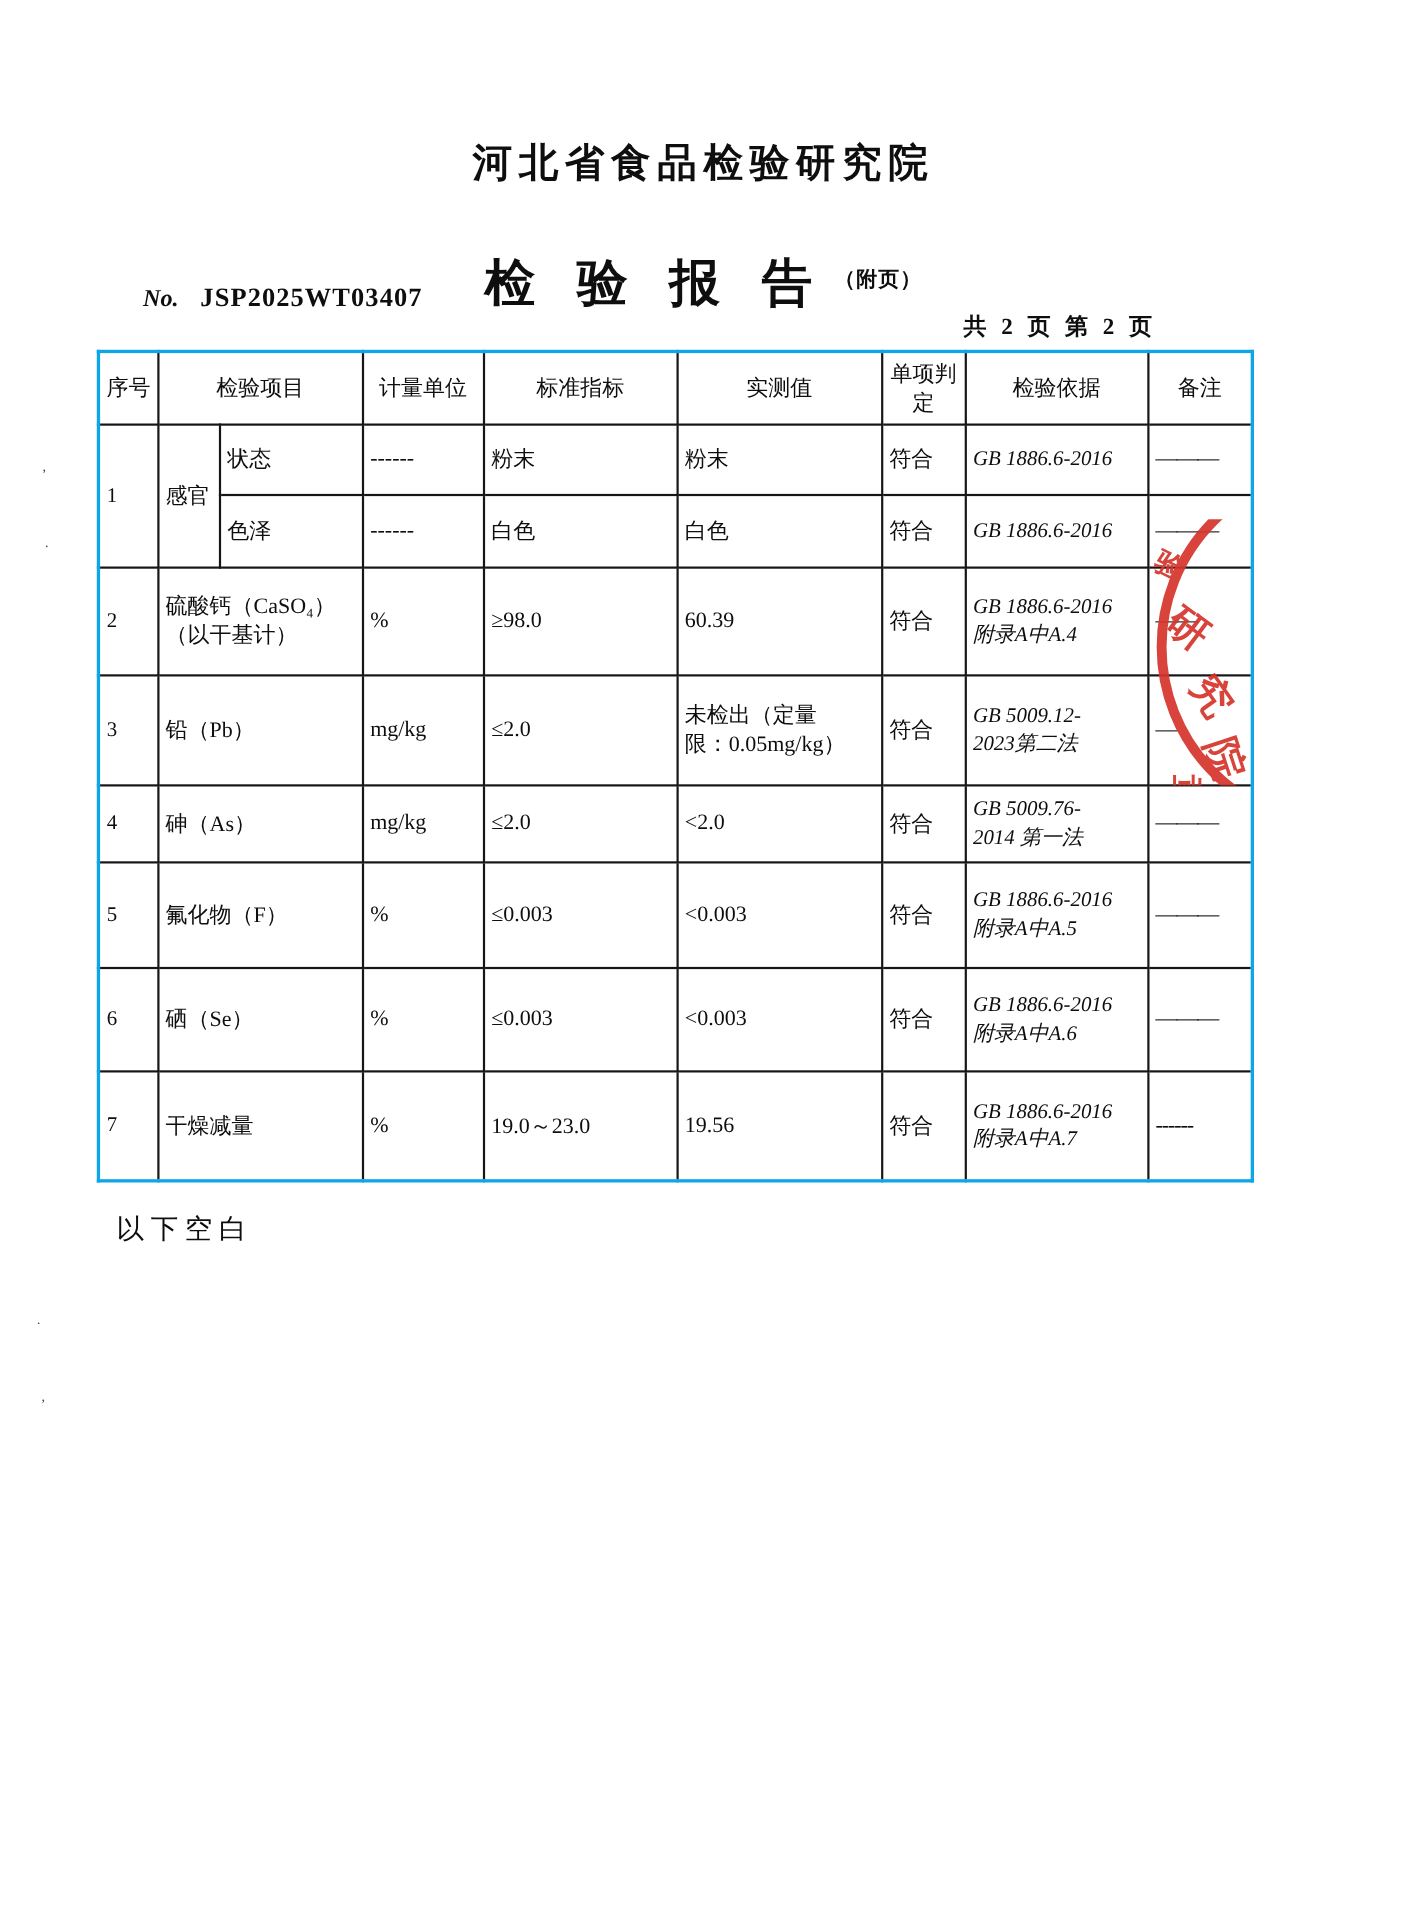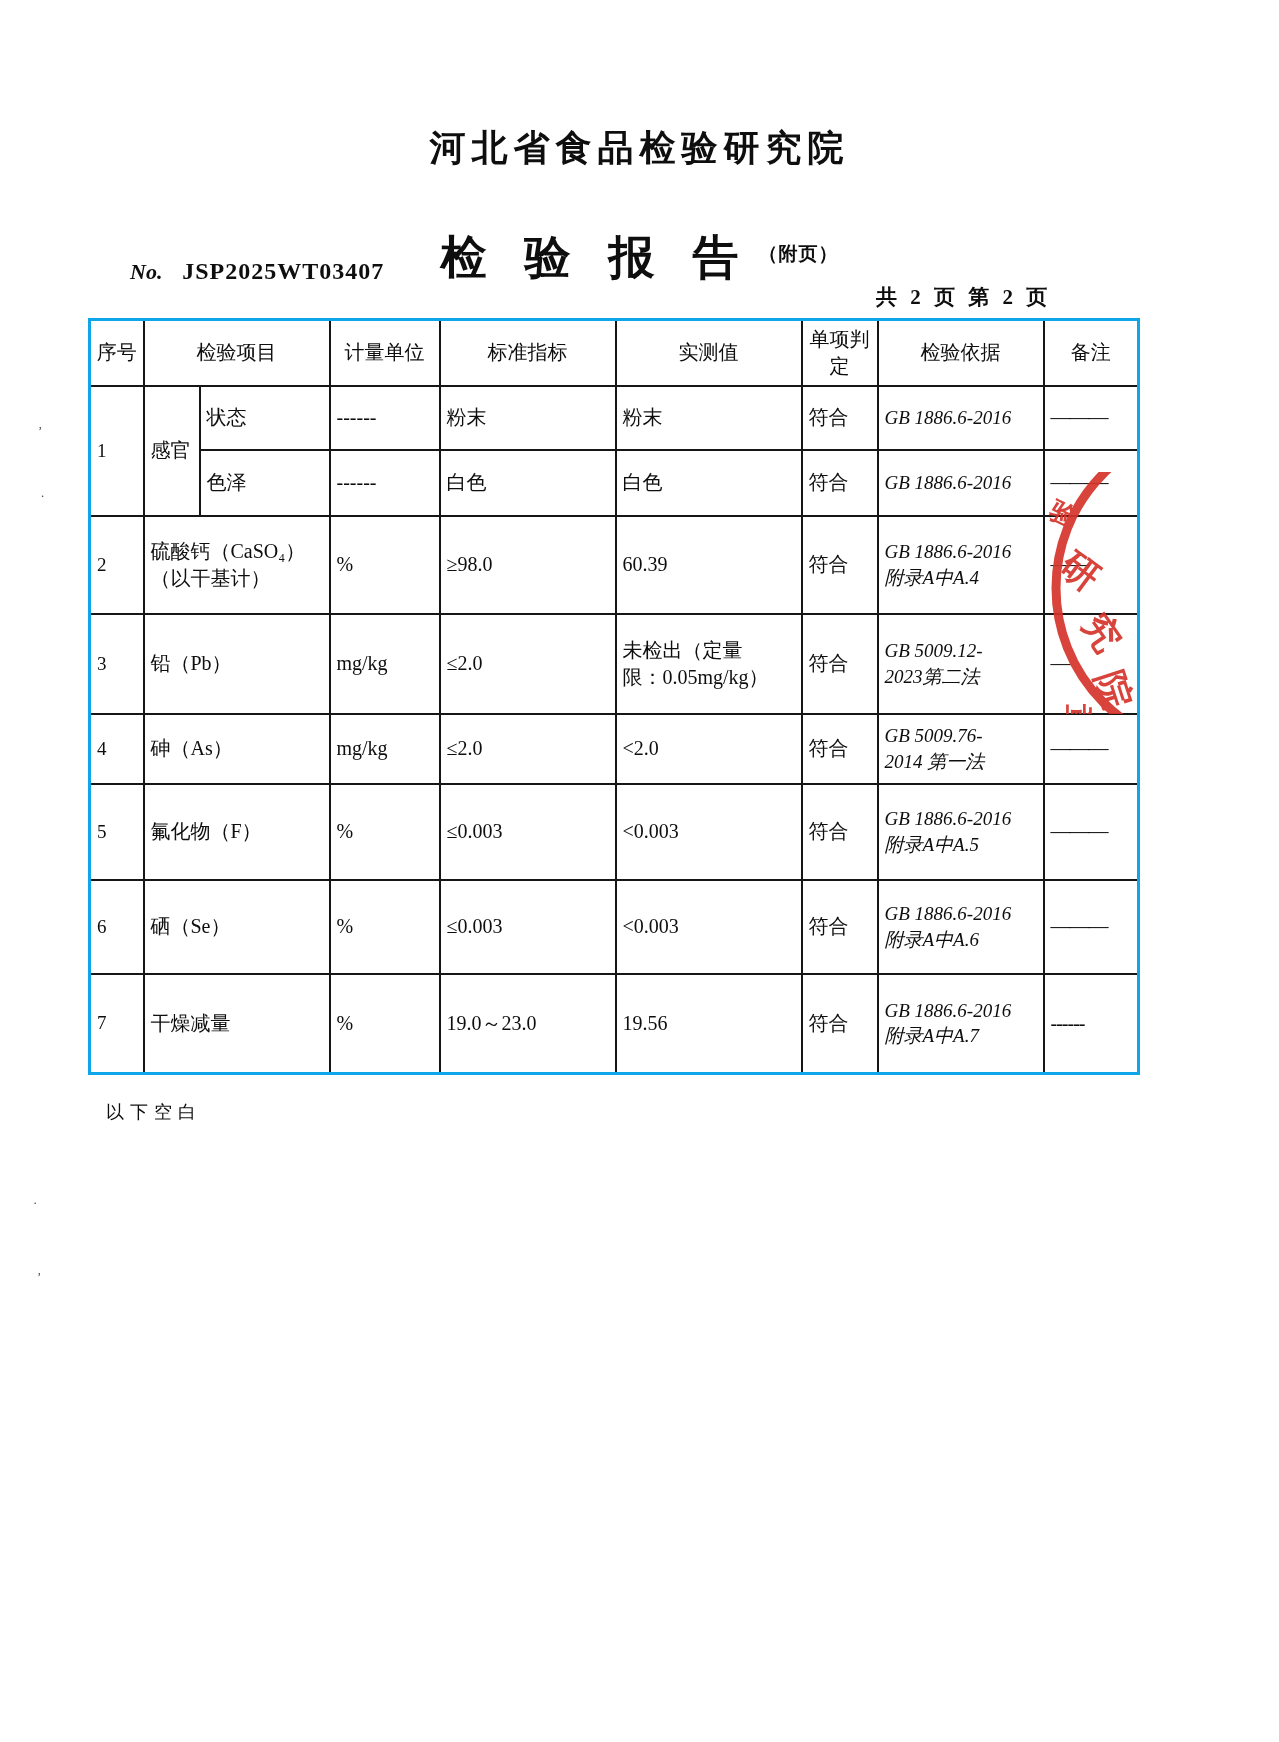--- a/index.html
+++ b/index.html
@@ -53,21 +53,21 @@
     text-align:center;font-weight:normal;font-size:20px;padding:2px 2px;
   }
   .pre{white-space:pre-line;line-height:1.35;}
   .basis{font-size:19px;line-height:1.35;white-space:pre-line;font-style:italic;}
   .seq{padding-left:4px;font-size:19px;}
   .group-cell{text-align:center;}
   .dash{letter-spacing:-1px;}
   
   .footer-note{
     position:absolute;top:1100px;left:106px;
-    font-size:18px;letter-spacing:6px;font-weight:500;
+    font-size:25px;letter-spacing:6px;font-weight:500;
   }
   
   .stamp{
     position:absolute;top:472px;left:1008px;width:132px;height:242px;
     pointer-events:none;opacity:0.92;
   }
   .stamp text{
     font-family:"Liberation Serif","DejaVu Serif",serif;
     font-weight:bold;
   }

